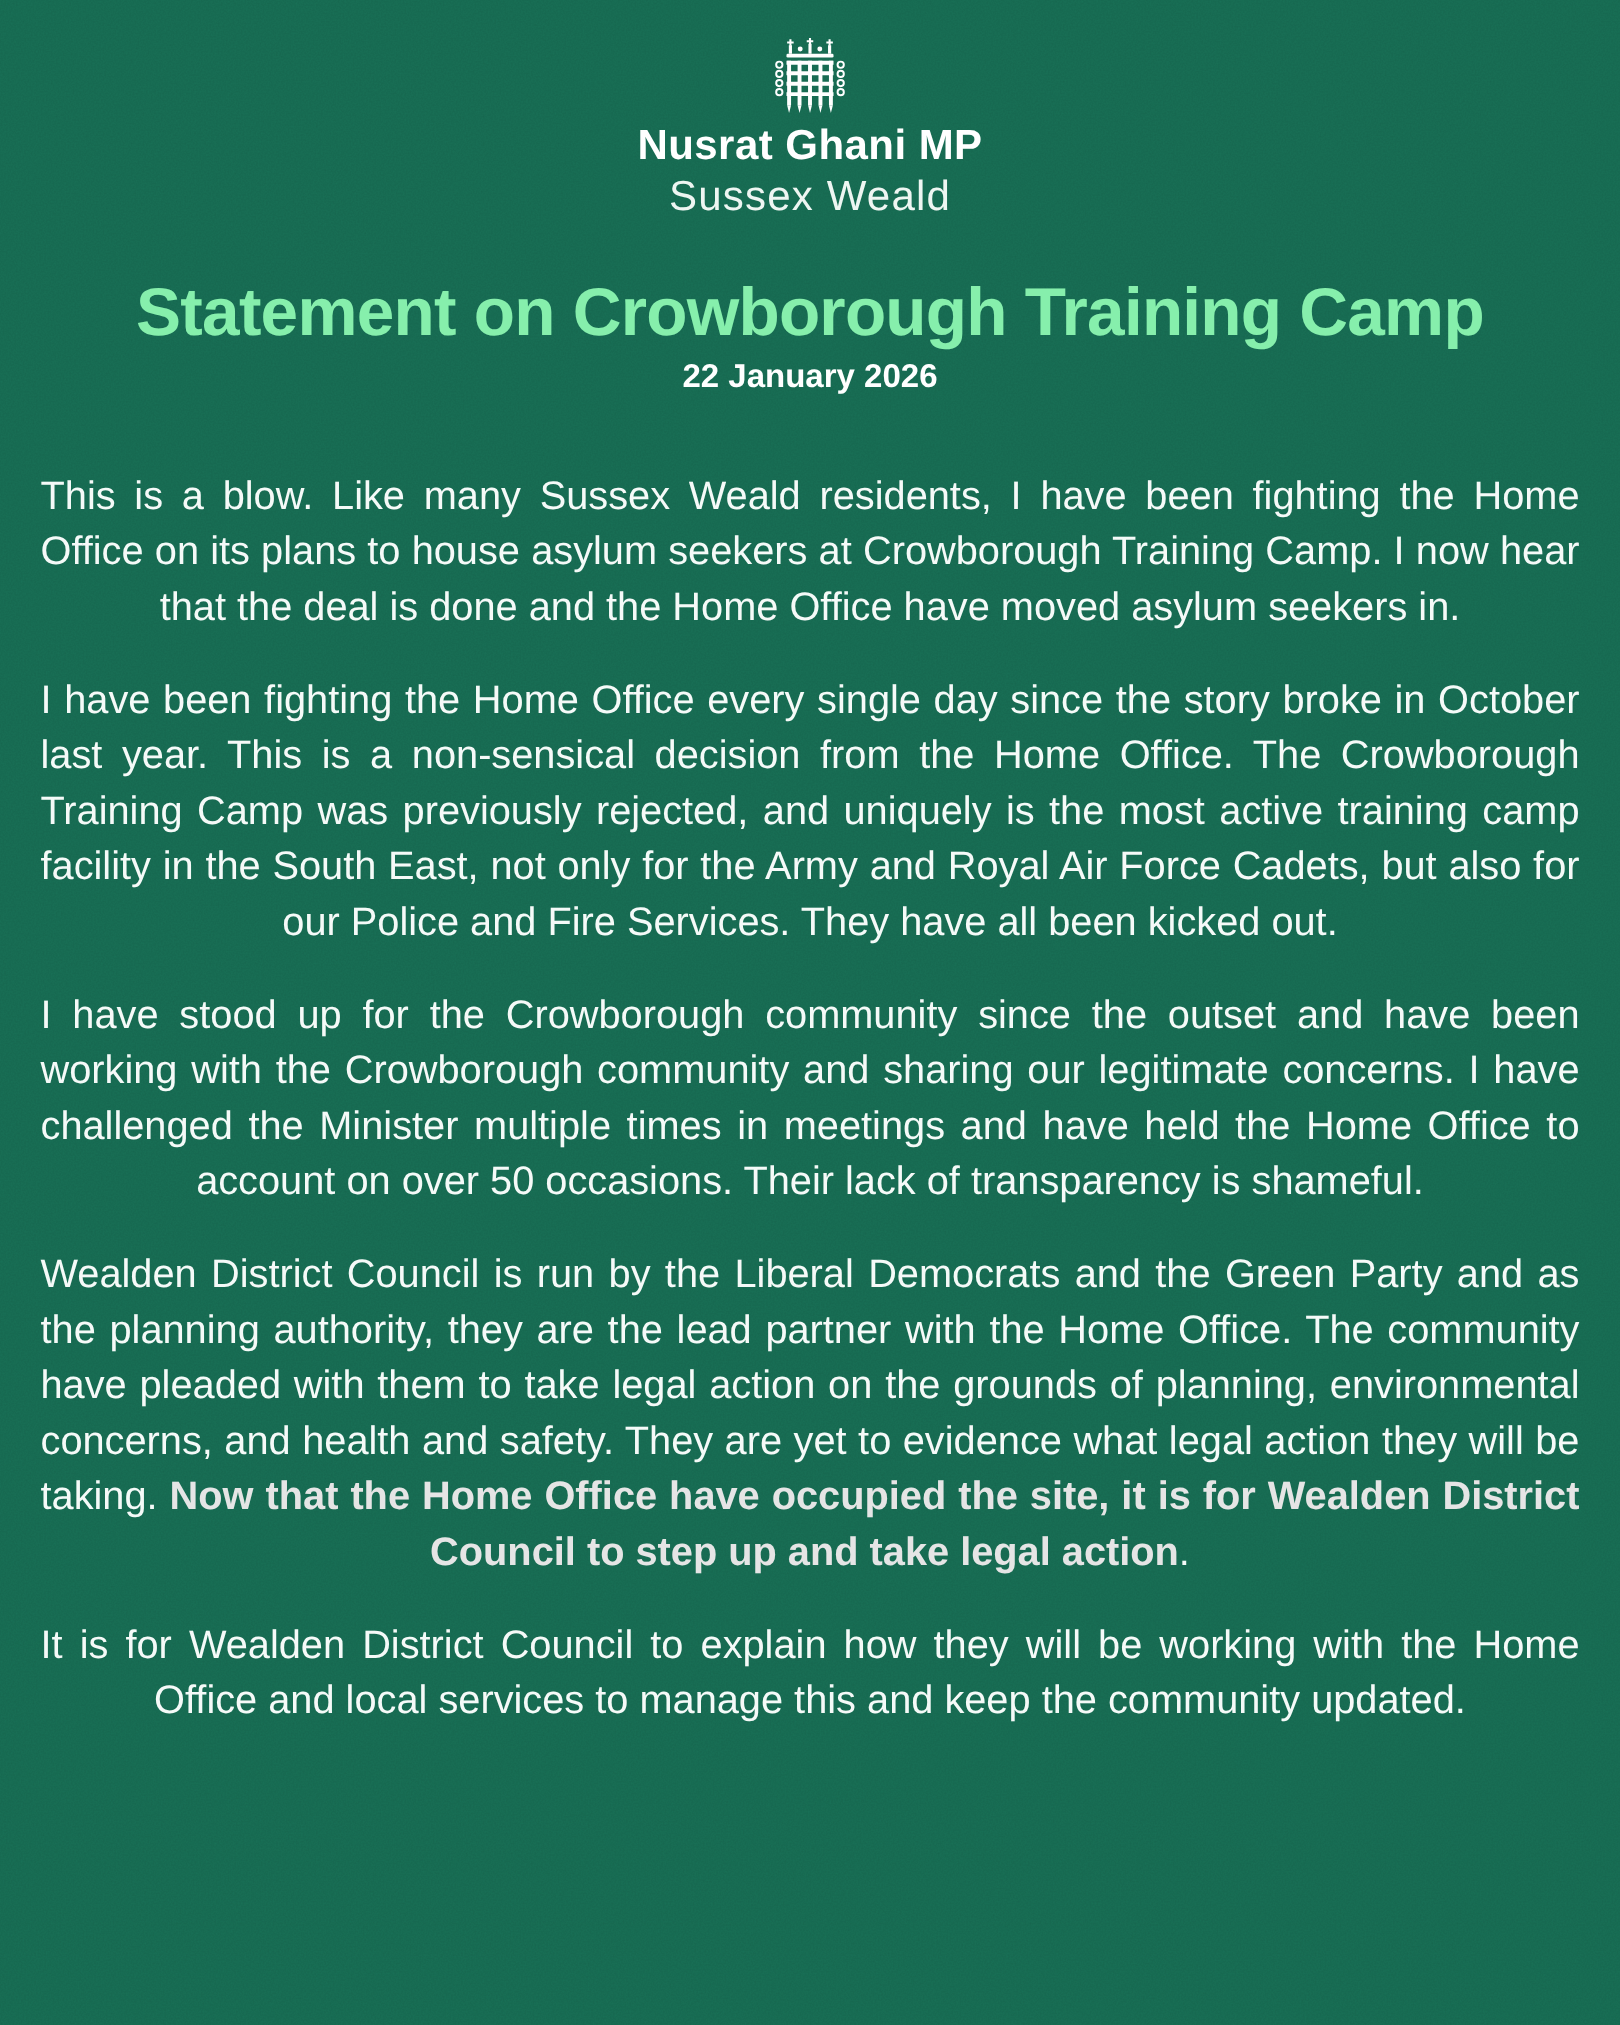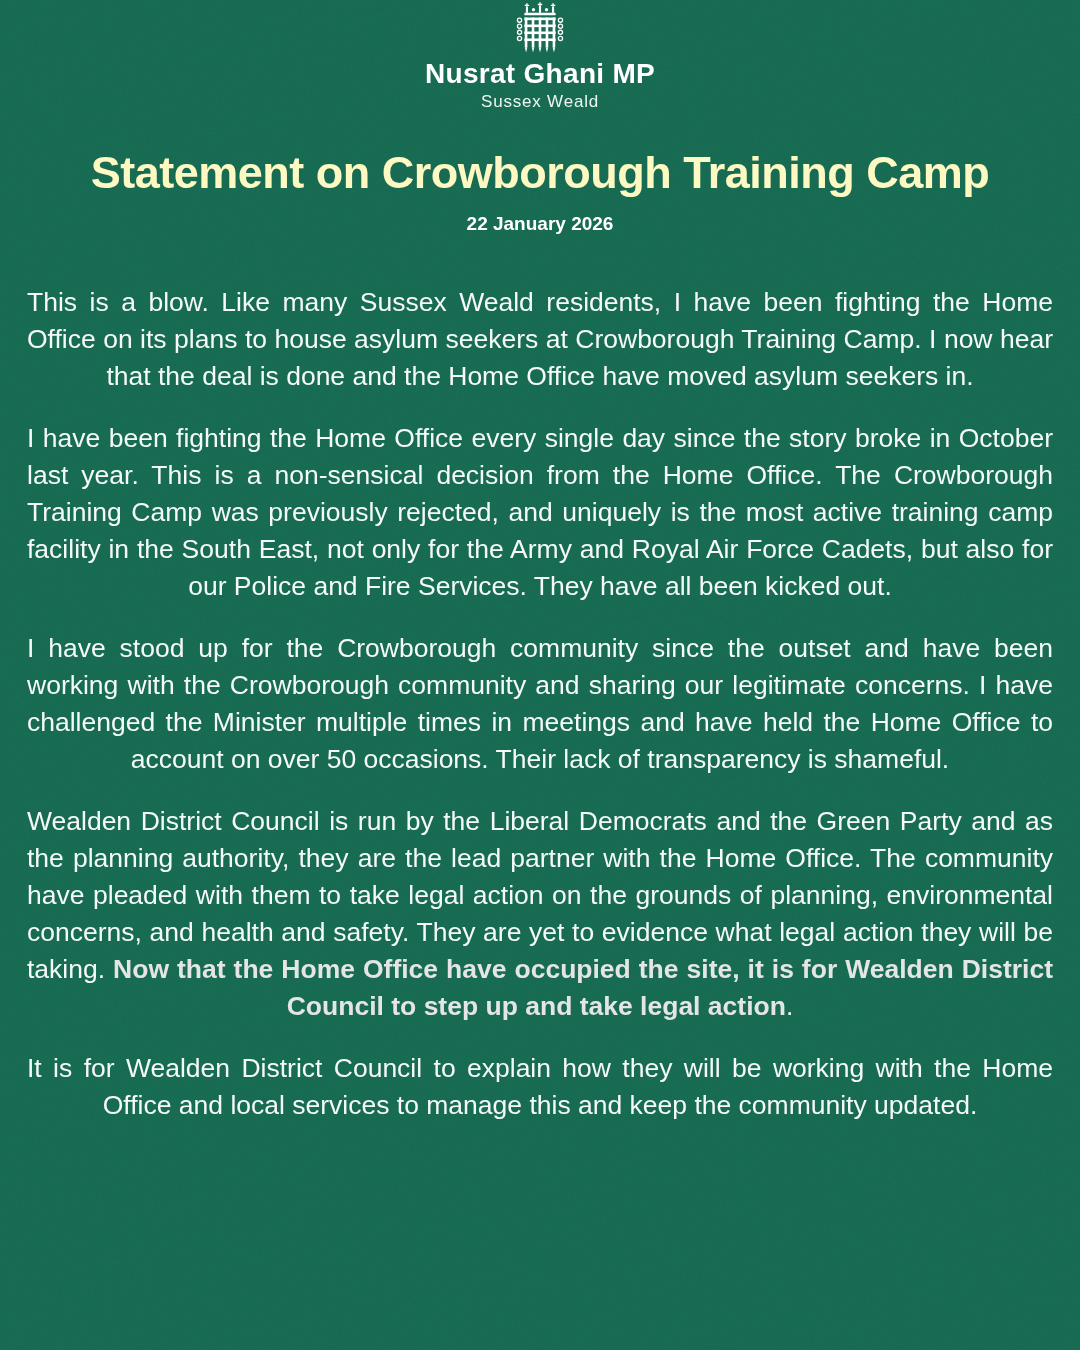--- a/index.html
+++ b/index.html
@@ -18,58 +18,58 @@
     inset: 0;
     width: 100%;
     height: 100%;
     opacity: 0.10;
     pointer-events: none;
   }
   .page {
     position: relative;
     width: 1080px;
     height: 1350px;
-    padding: 1px 27px 0;
+    padding: 24px 27px 0;
     text-align: center;
   }
   .crest {
     display: block;
     margin: 0 auto;
     width: 58px;
     height: 54px;
   }
   .name {
     font-size: 28px;
     font-weight: 700;
     color: #ffffff;
     letter-spacing: 0.3px;
     margin-top: 3px;
     line-height: 1.15;
   }
   .constituency {
-    font-size: 17px;
+    font-size: 28px;
     font-weight: 400;
     color: #eef6f2;
     letter-spacing: 0.8px;
     line-height: 1.15;
     margin-top: 2px;
   }
   .title {
     font-size: 45px;
     font-weight: 700;
-    color: #fef9c3;
+    color: #86efac;
     letter-spacing: -0.5px;
     margin-top: 36px;
     line-height: 1.1;
   }
   .date {
-    font-size: 19px;
+    font-size: 22px;
     font-weight: 700;
     color: #ffffff;
-    margin-top: 16px;
+    margin-top: 5px;
     line-height: 1.15;
   }
   .body-text {
     margin-top: 49px;
     text-align: justify;
     text-align-last: center;
   }
   .para {
     font-size: 26.5px;
     font-weight: 400;

